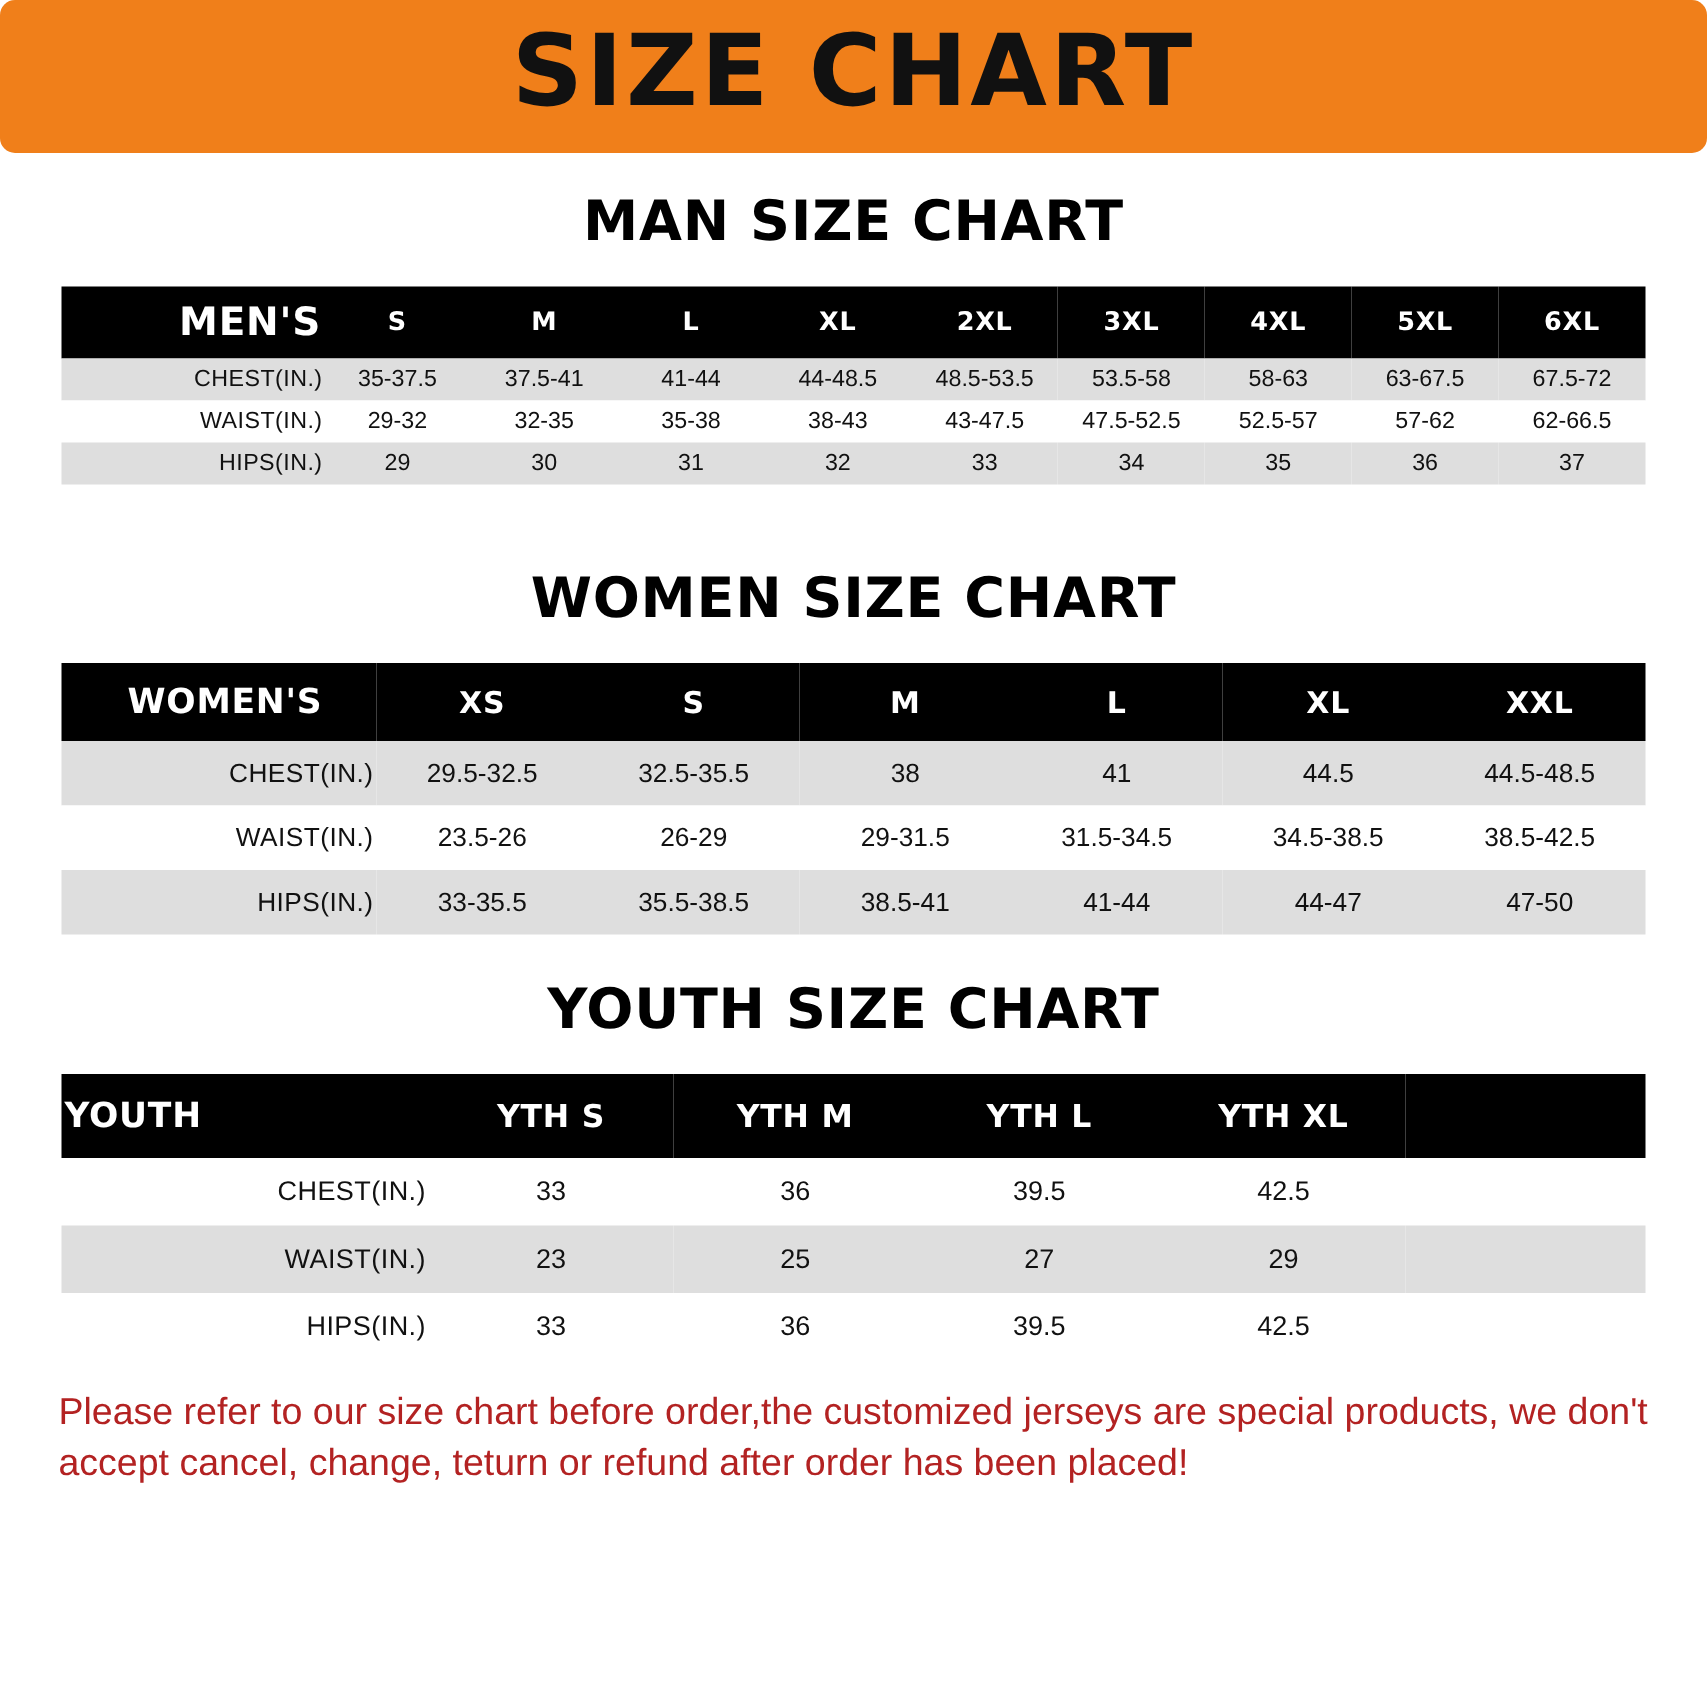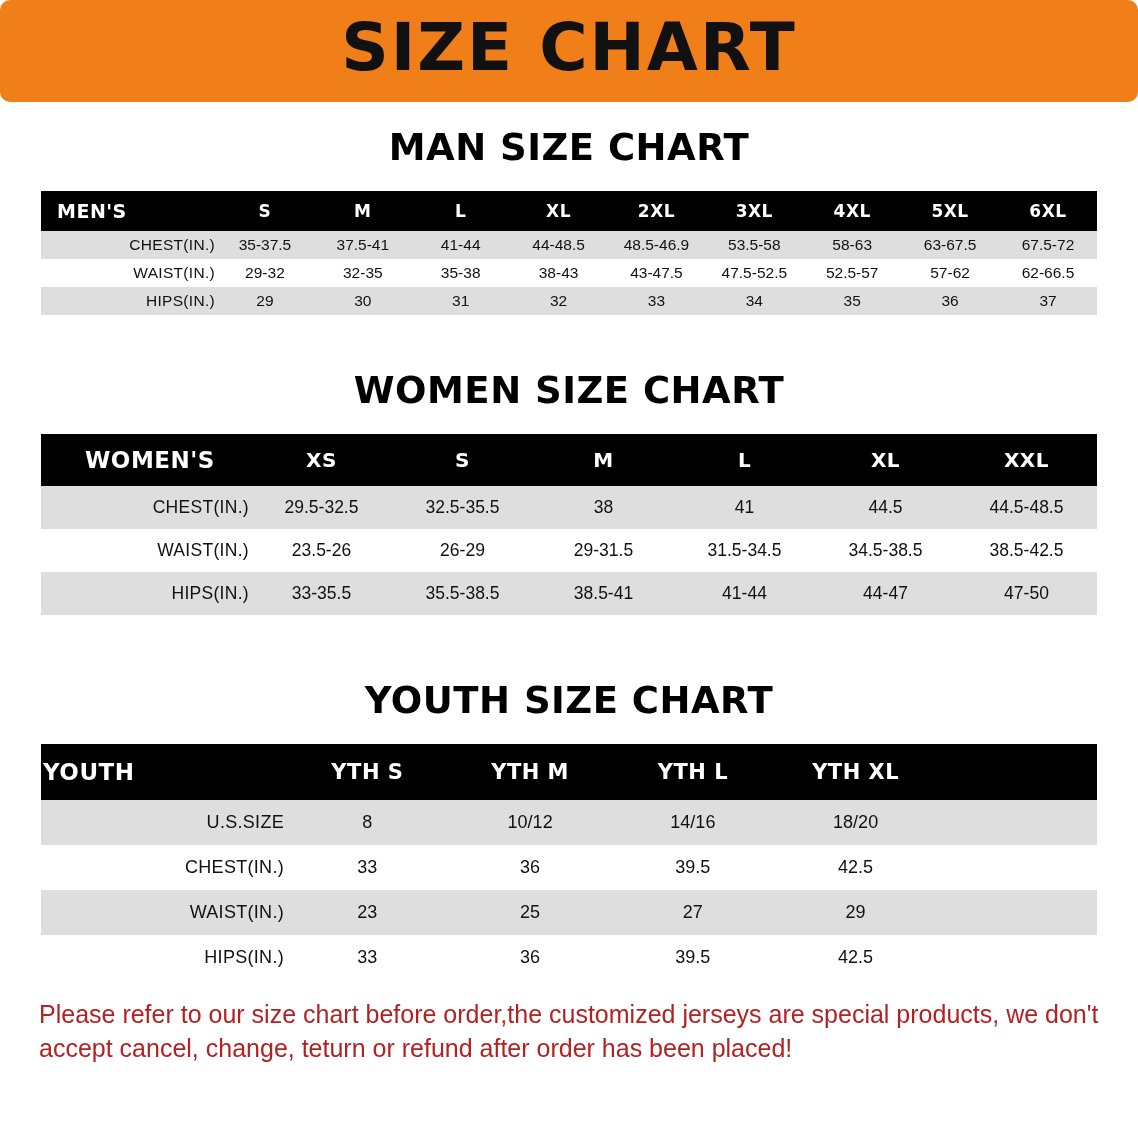--- a/index.html
+++ b/index.html
@@ -40,21 +40,21 @@
   
   .section-title {
     text-align: center;
     font-family: "DejaVu Sans", sans-serif;
     font-weight: bold;
     color: #000000;
     letter-spacing: 0.5px;
   }
   #man-title { font-size: 37px; margin-top: 24px; margin-bottom: 0; }
   #women-title { font-size: 37px; margin-top: 54px; margin-bottom: 0; }
-  #youth-title { font-size: 37px; margin-top: 64px; margin-bottom: 0; }
+  #youth-title { font-size: 37px; margin-top: 28px; margin-bottom: 0; }
 
   
   .table-wrap {
     margin: 0 auto;
     width: 1056px;
   }
   table {
     border-collapse: collapse;
     width: 100%;
     table-layout: fixed;
@@ -86,21 +86,21 @@
   tbody td.rowlabel {
     text-align: right;
     font-size: 16.5px;
     letter-spacing: 0.3px;
   }
   tbody tr.alt { background: #DEDEDE; }
   tbody tr.plain { background: #ffffff; }
 
   
   #men-table thead th { font-size: 17px; }
-  #men-table thead th.rowlabel { font-size: 19px; }
+  #men-table thead th.rowlabel { font-size: 26px; text-align: right; }
   #men-table tbody td { font-size: 15.5px; padding: 5px 1px; }
   #men-table tbody td.rowlabel { font-size: 15.5px; }
   #men-wrap { margin-top: 22px; width: 1056px; }
 
   
   #women-wrap { margin-top: 22px; width: 1056px; }
   #women-table thead th { font-size: 20px; padding: 13px 2px; }
   #women-table thead th.rowlabel { font-size: 23px; padding-left: 44px; }
   #women-table tbody td { font-size: 17.5px; padding: 11px 2px; }
   #women-table tbody td.rowlabel { font-size: 17.5px; }
@@ -147,21 +147,21 @@
         <th>6XL</th>
       </tr>
     </thead>
     <tbody>
       <tr class="alt">
         <td class="rowlabel">CHEST(IN.)</td>
         <td>35-37.5</td>
         <td>37.5-41</td>
         <td>41-44</td>
         <td>44-48.5</td>
-        <td>48.5-46.9</td>
+        <td>48.5-53.5</td>
         <td>53.5-58</td>
         <td>58-63</td>
         <td>63-67.5</td>
         <td>67.5-72</td>
       </tr>
       <tr class="plain">
         <td class="rowlabel">WAIST(IN.)</td>
         <td>29-32</td>
         <td>32-35</td>
         <td>35-38</td>
@@ -241,28 +241,20 @@
       <tr>
         <th class="rowlabel" style="width:245px">YOUTH</th>
         <th>YTH S</th>
         <th>YTH M</th>
         <th>YTH L</th>
         <th>YTH XL</th>
         <th style="width:160px"></th>
       </tr>
     </thead>
     <tbody>
-      <tr class="alt">
-        <td class="rowlabel">U.S.SIZE</td>
-        <td>8</td>
-        <td>10/12</td>
-        <td>14/16</td>
-        <td>18/20</td>
-        <td></td>
-      </tr>
       <tr class="plain">
         <td class="rowlabel">CHEST(IN.)</td>
         <td>33</td>
         <td>36</td>
         <td>39.5</td>
         <td>42.5</td>
         <td></td>
       </tr>
       <tr class="alt">
         <td class="rowlabel">WAIST(IN.)</td>

